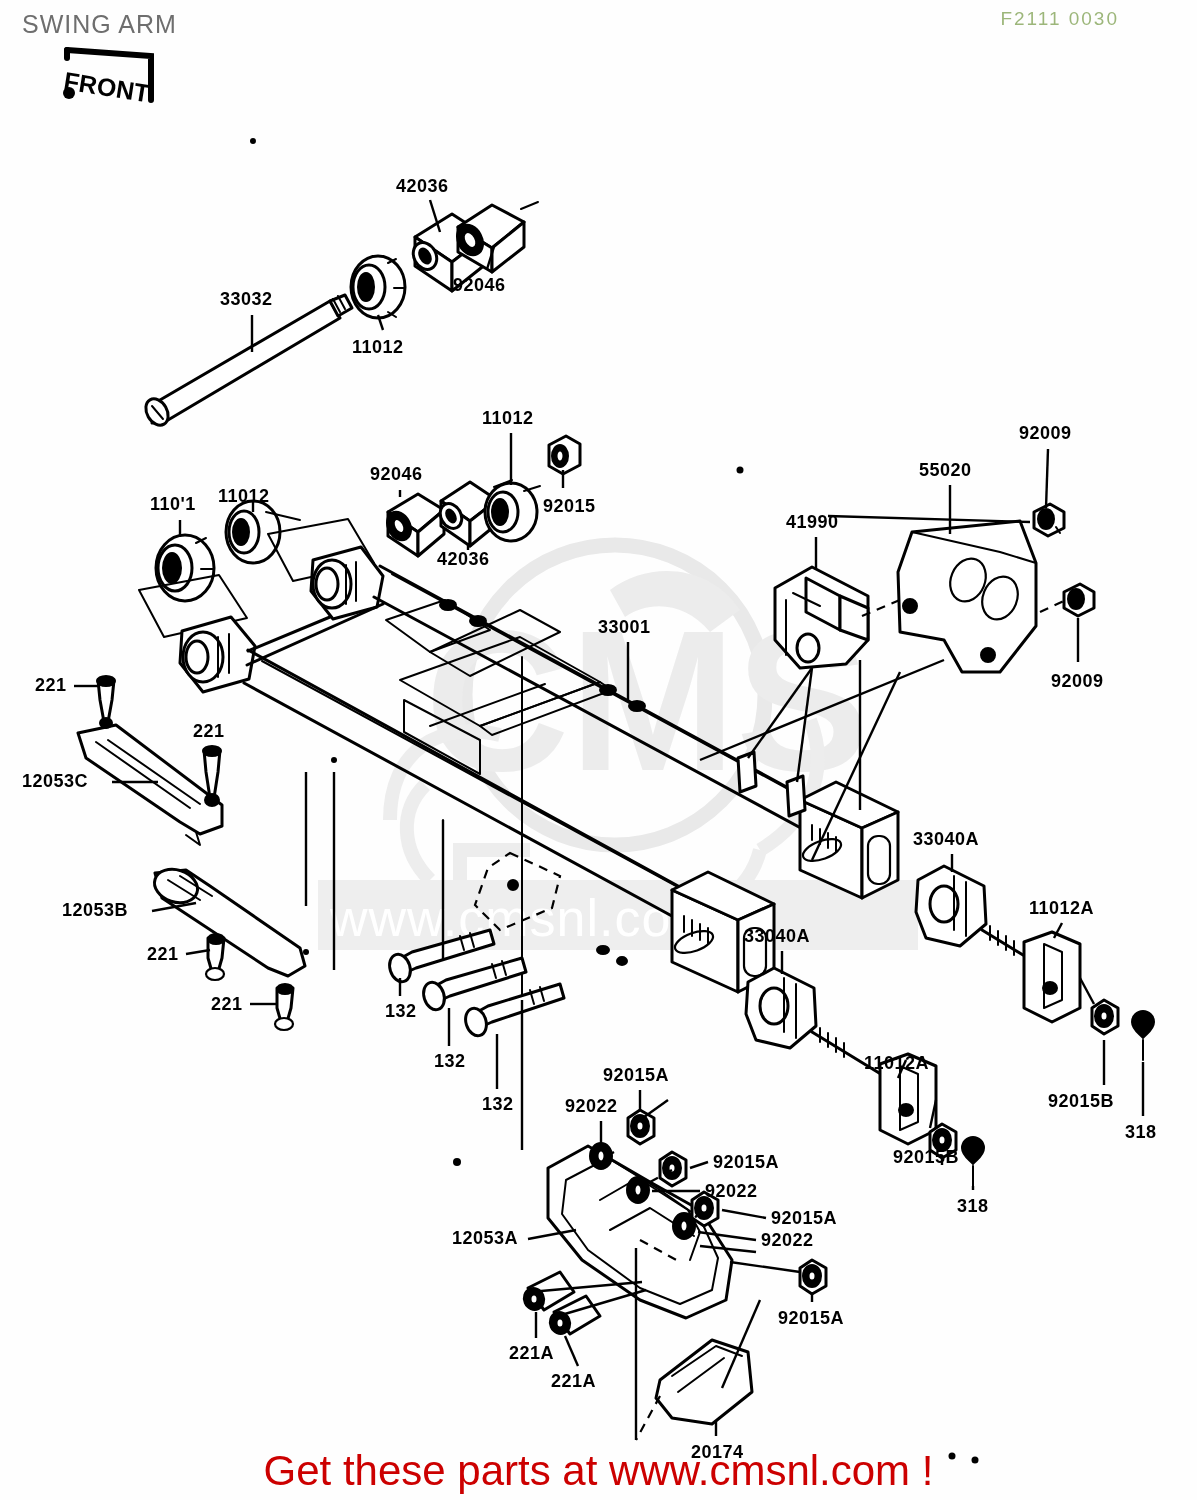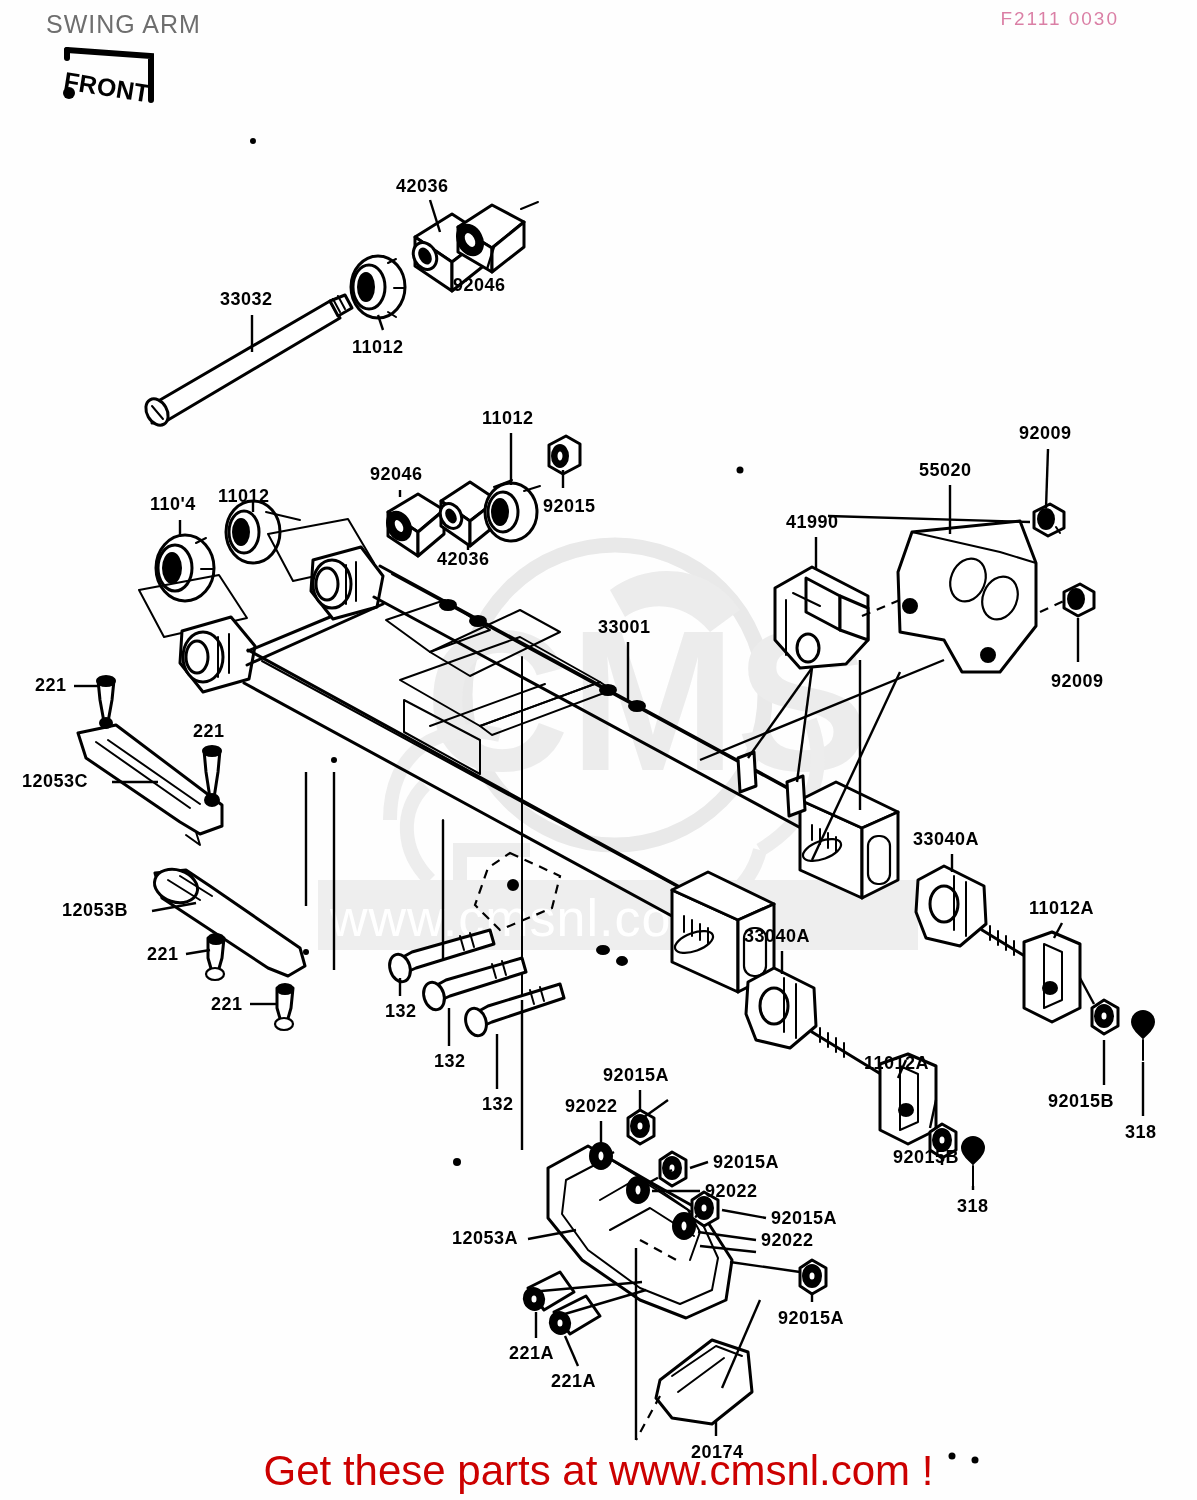--- a/index.html
+++ b/index.html
@@ -22,28 +22,27 @@
   
   #diagram-title {
     position: absolute;
     left: 22px;
     top: 10px;
     font-size: 25px;
     letter-spacing: 1px;
     color: #6e6e6e;
     font-family: "Liberation Sans", sans-serif;
     white-space: nowrap;
-    margin-left: 24px;
   }
   #figure-code {
     position: absolute;
     right: 78px;
     top: 8px;
     font-size: 19px;
-    color: #be185d;
+    color: #4d7c0f;
     opacity: 0.55;
     filter: blur(0.6px);
     letter-spacing: 2px;
     font-family: "Liberation Sans", sans-serif;
     white-space: nowrap;
   }
 
   
   #front-marker {
     position: absolute;
@@ -645,21 +644,21 @@
   <div class="callout" style="left:453px; top:275px;">92046</div>
   <div class="callout" style="left:220px; top:289px;">33032</div>
   <div class="callout" style="left:352px; top:337px;">11012</div>
   <div class="callout" style="left:482px; top:408px;">11012</div>
   <div class="callout" style="left:1019px; top:423px;">92009</div>
   <div class="callout" style="left:919px; top:460px;">55020</div>
   <div class="callout" style="left:218px; top:486px;">11012</div>
   <div class="callout" style="left:370px; top:464px;">92046</div>
   <div class="callout" style="left:543px; top:496px;">92015</div>
   <div class="callout" style="left:786px; top:512px;">41990</div>
-  <div class="callout" style="left:150px; top:494px;">110'4</div>
+  <div class="callout" style="left:150px; top:494px;">110'1</div>
   <div class="callout" style="left:437px; top:549px;">42036</div>
   <div class="callout" style="left:598px; top:617px;text-align:center;">33001</div>
   <div class="callout" style="left:1051px; top:671px;">92009</div>
   <div class="callout" style="left:35px; top:675px;">221</div>
   <div class="callout" style="left:193px; top:721px;">221</div>
   <div class="callout" style="left:22px; top:771px;">12053C</div>
   <div class="callout" style="left:913px; top:829px;">33040A</div>
   <div class="callout" style="left:62px; top:900px;">12053B</div>
   <div class="callout" style="left:1029px; top:898px;">11012A</div>
   <div class="callout" style="left:147px; top:944px;">221</div>

